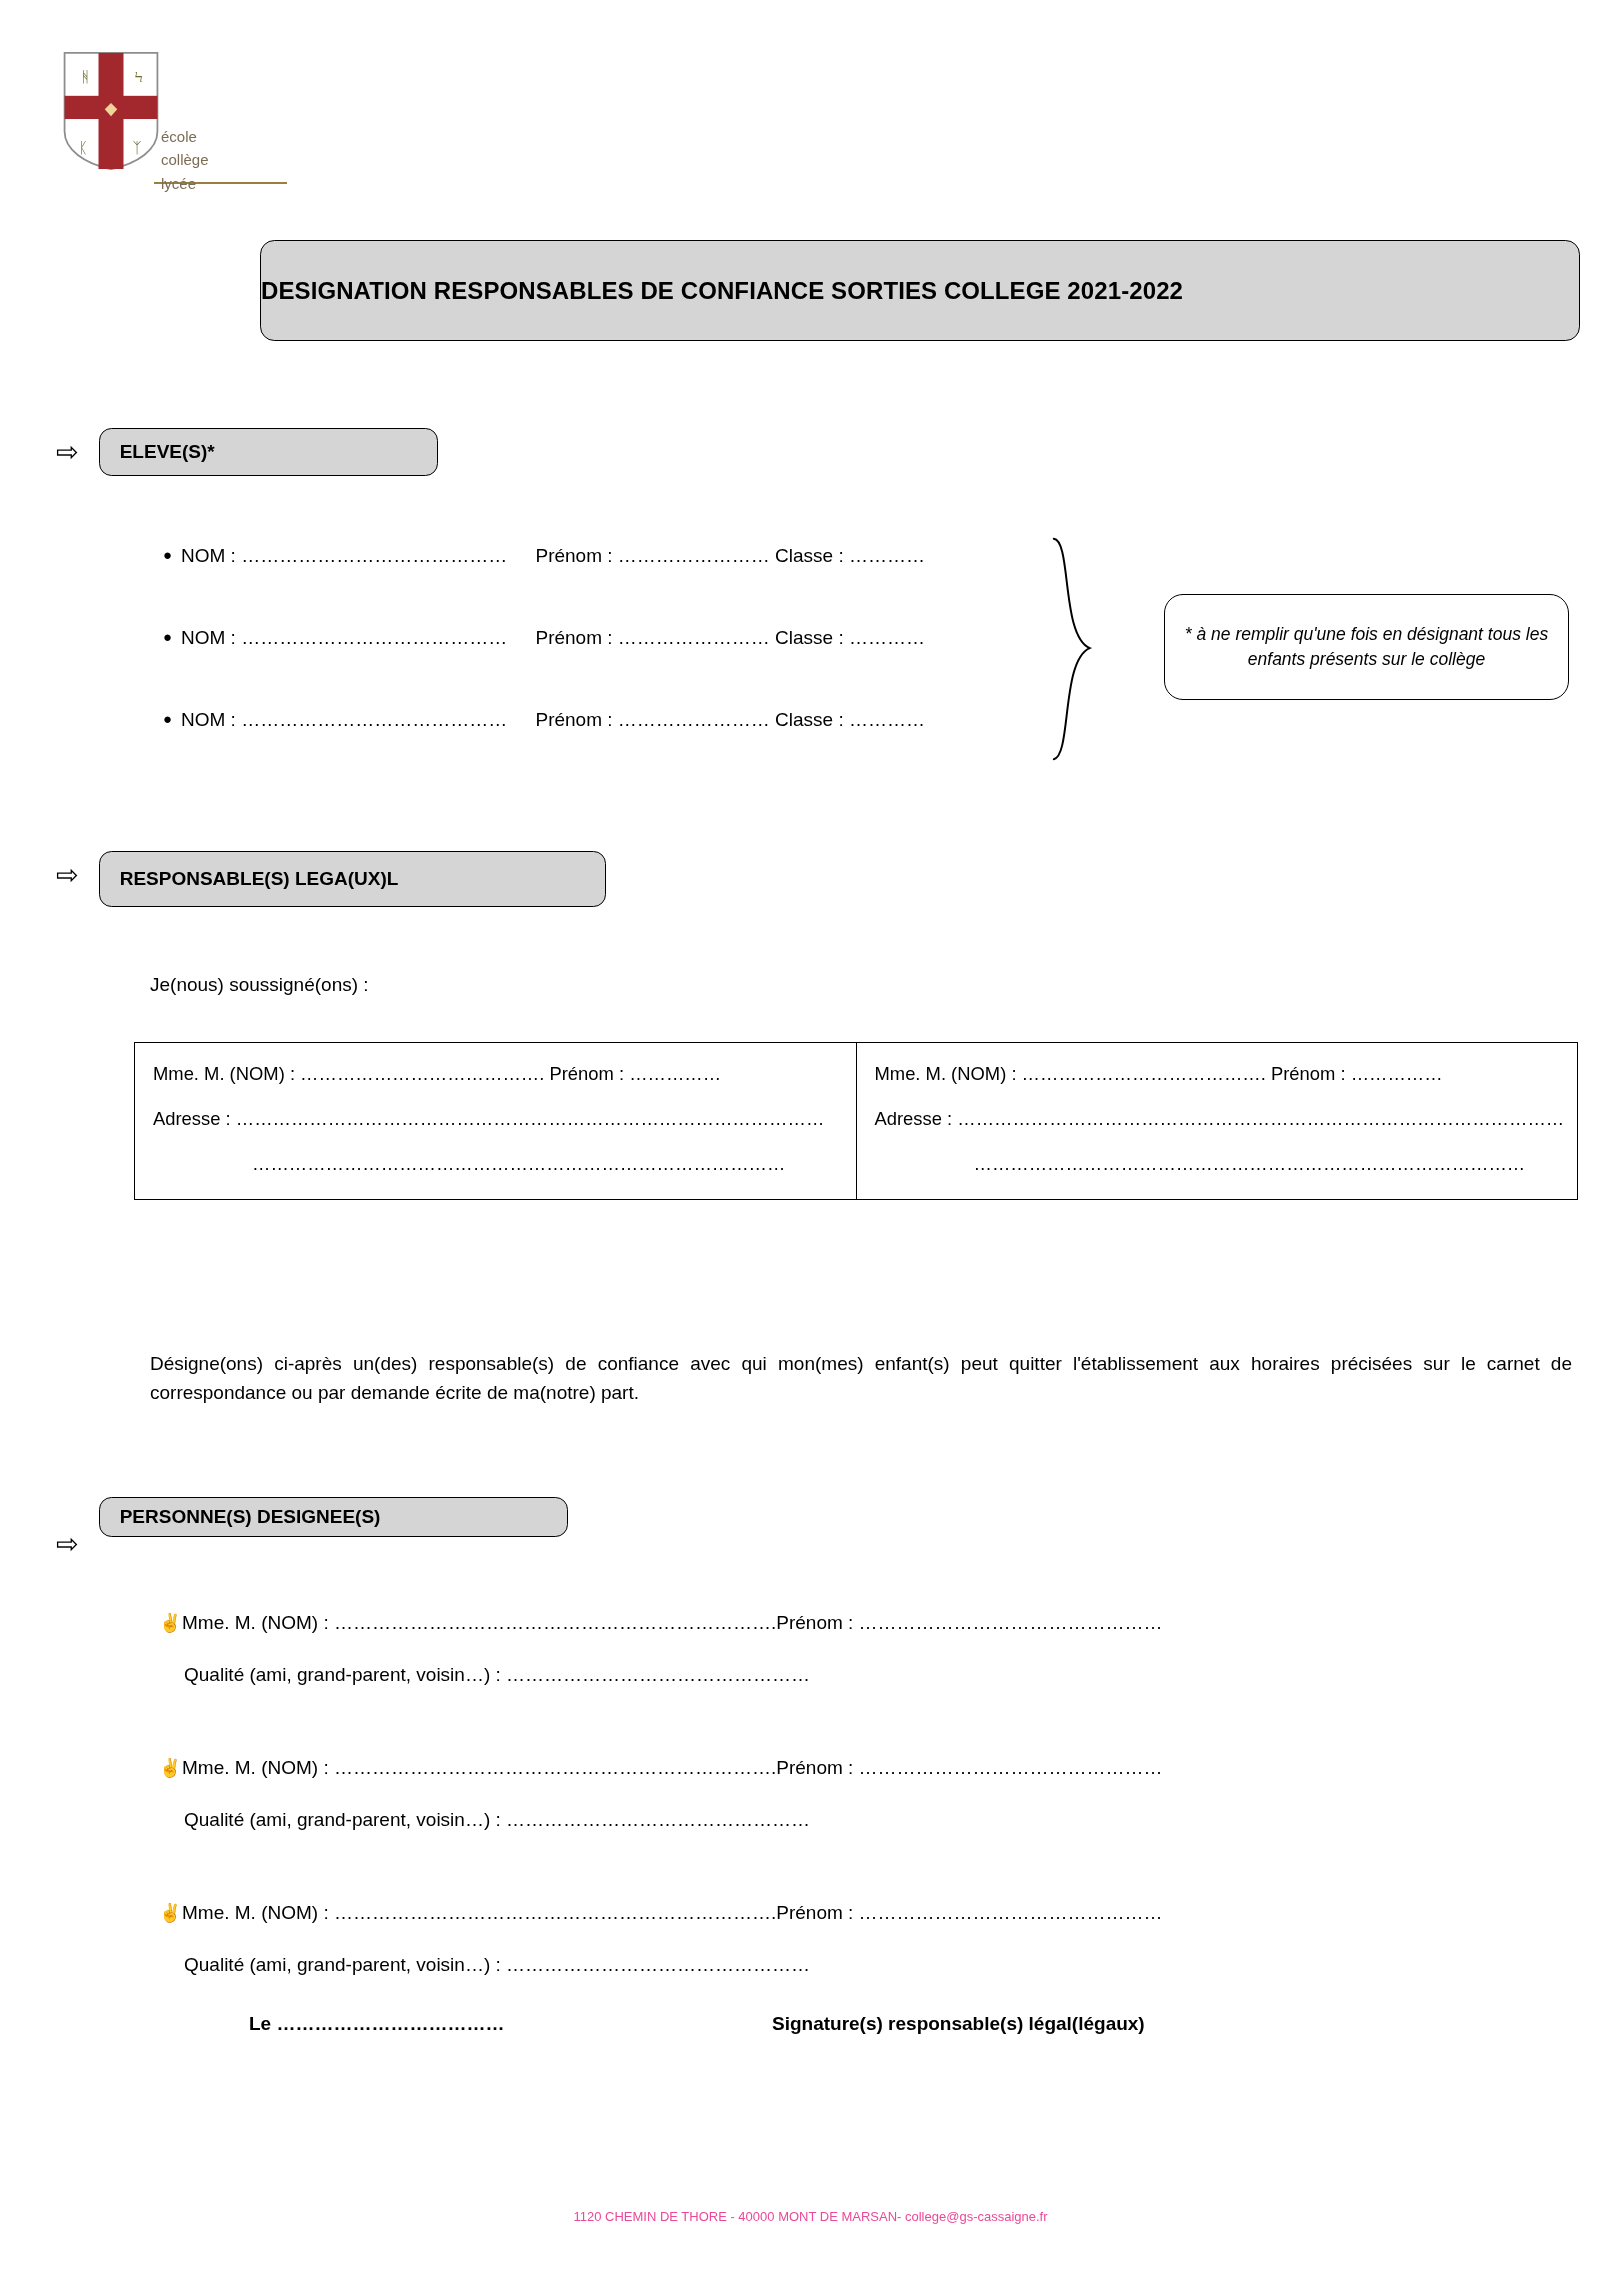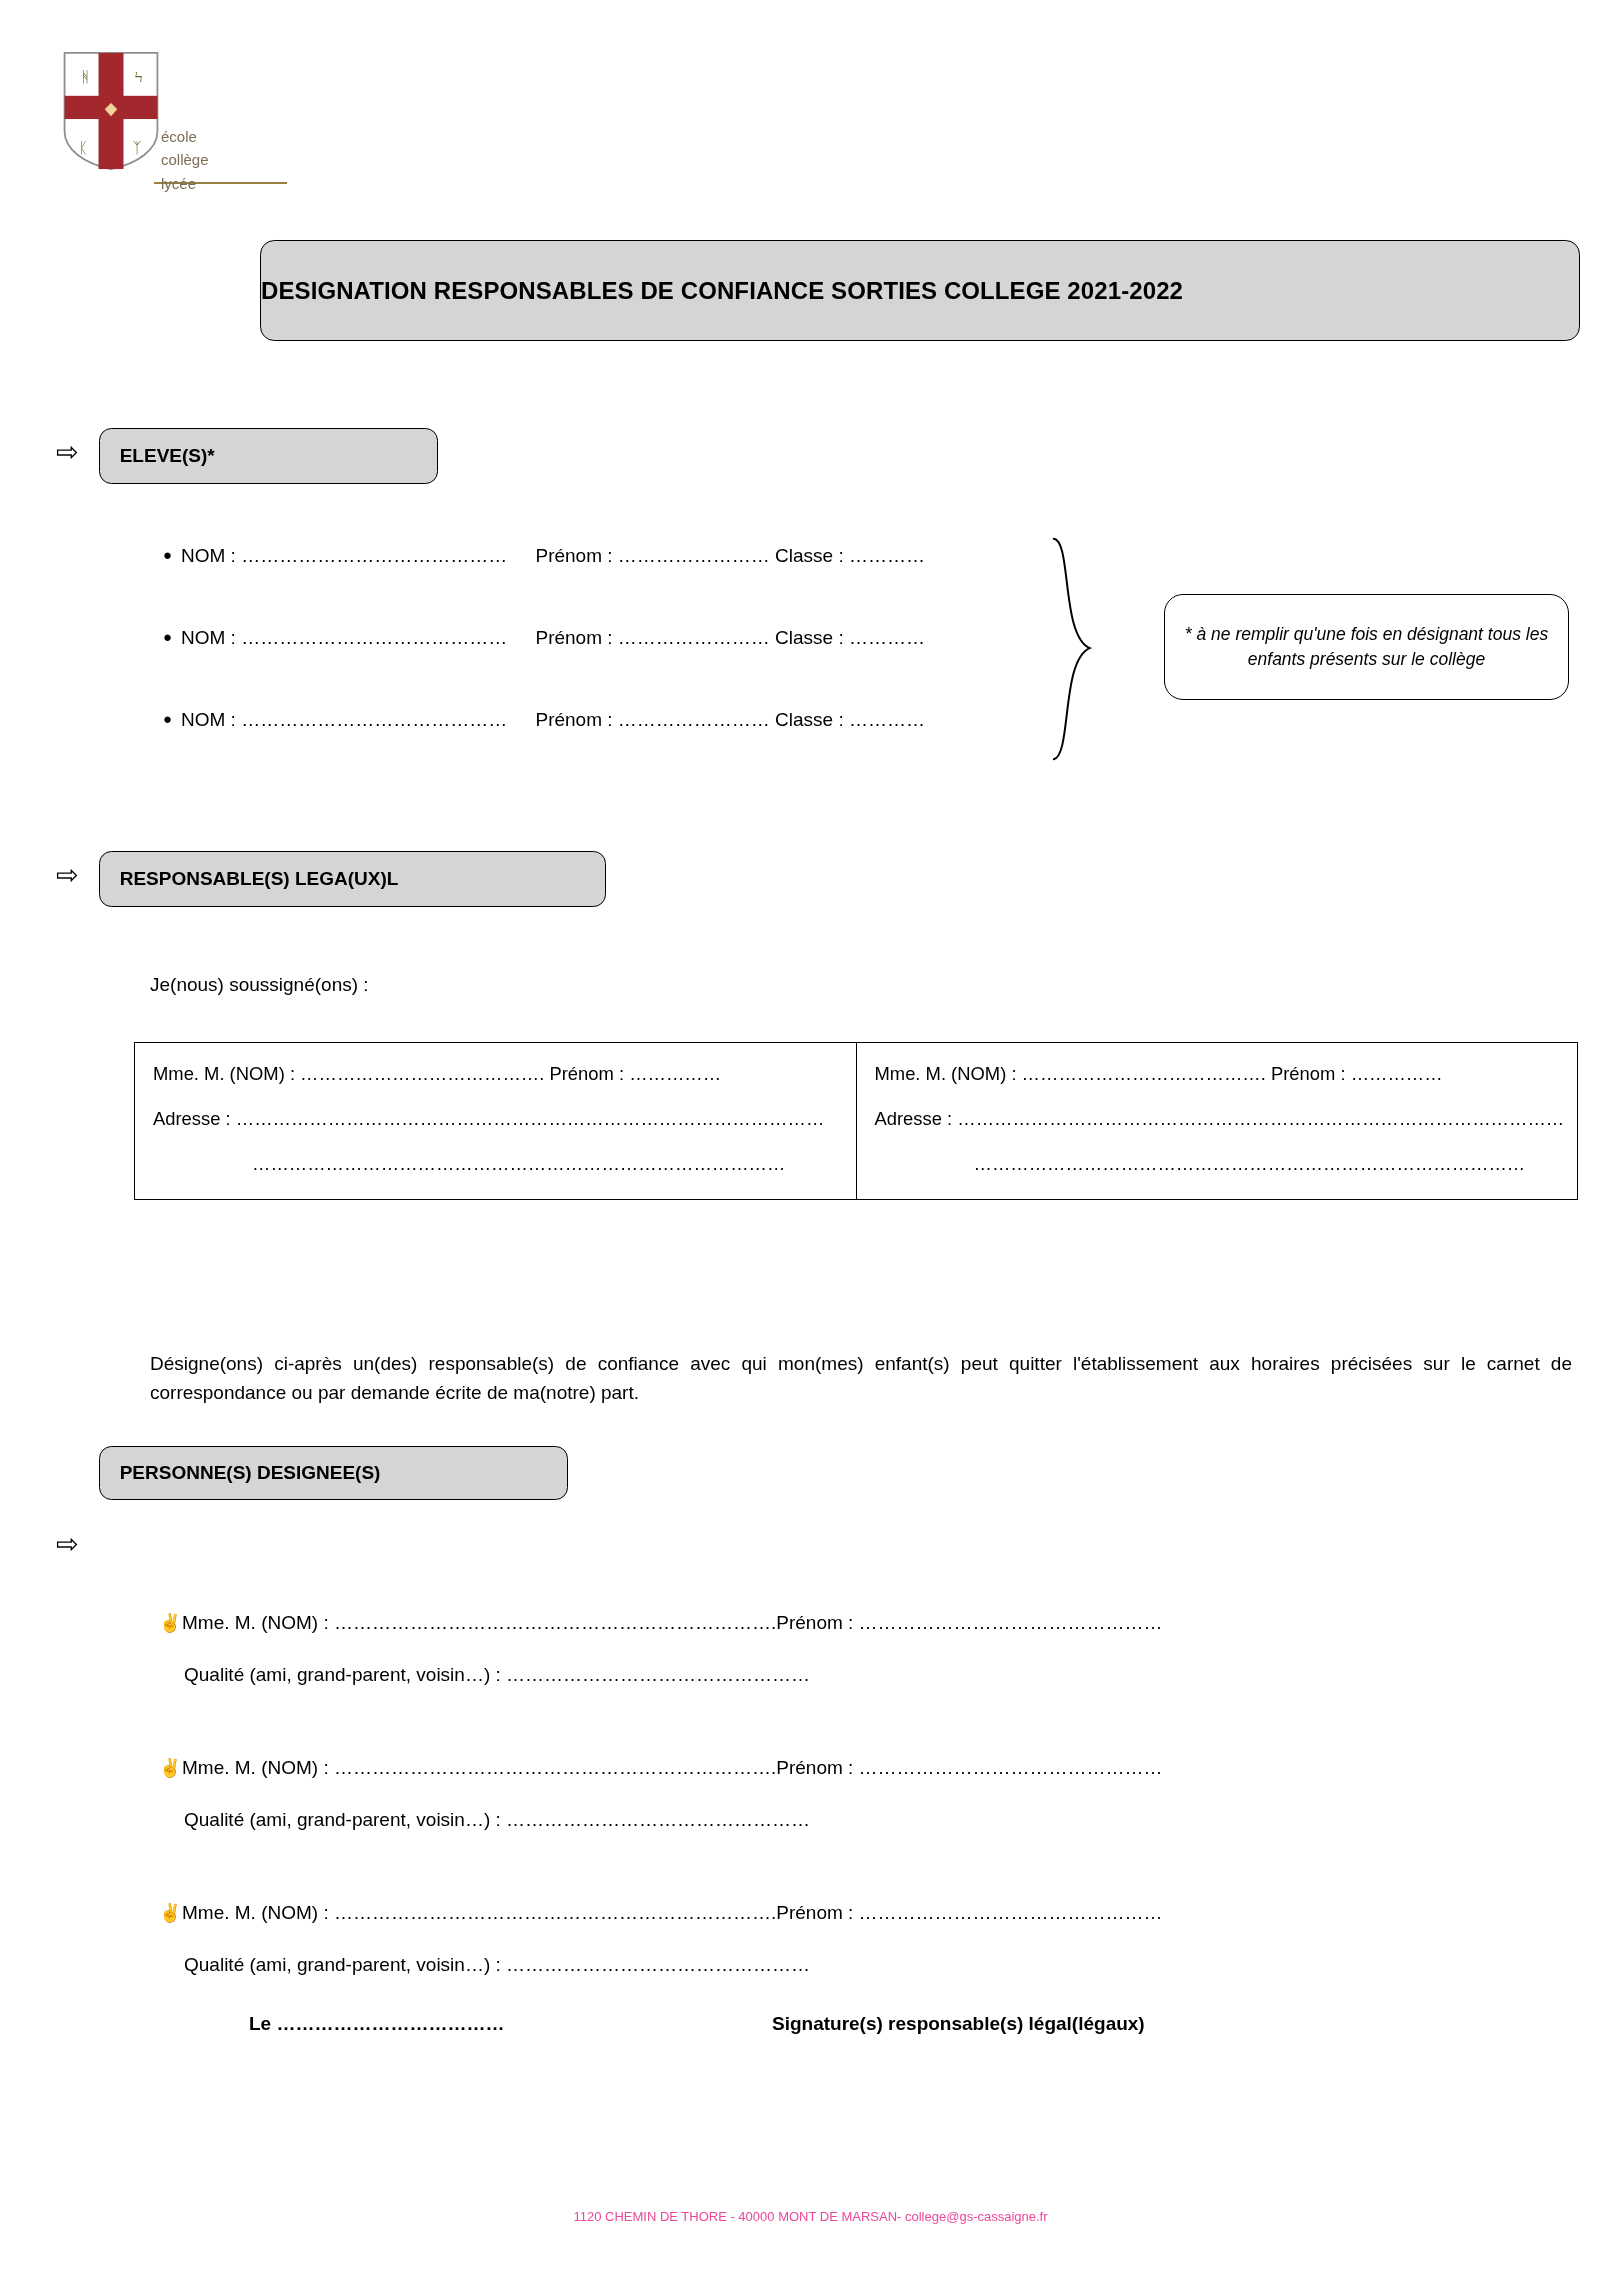--- a/index.html
+++ b/index.html
@@ -268,21 +268,21 @@
       <div>collège</div>
       <div>lycée</div>
     </div>
   </div>
 
   <div class="title-banner">
     <span>DESIGNATION RESPONSABLES DE CONFIANCE SORTIES COLLEGE 2021-2022</span>
   </div>
 
   <div class="arrow" style="left:56px; top:439px;">⇨</div>
-  <div class="sec-box" style="left:99px; top:428px; width:339px; height:56px;">
+  <div class="sec-box" style="left:99px; top:428px; width:339px; height:48px;">
     <span>ELEVE(S)*</span>
   </div>
 
   <div class="stu-line" style="left:163px; top:545px;">
     <span class="bullet">●</span><span class="seg">NOM :</span>
     <span class="seg">……………………………………</span><span class="gap-a"></span>
     <span class="seg">Prénom :</span>
     <span class="seg">……………………</span>
     <span class="seg">Classe :</span>
     <span class="seg">…………</span>
@@ -336,21 +336,21 @@
         <div class="cell-line">Adresse :  ………………………………………………………………………………………</div>
         <div class="cell-line indent">………………………………………………………………………………</div>
       </td>
     </tr>
   </tbody>
     </table>
 
   <div class="para">Désigne(ons) ci-après un(des) responsable(s) de confiance avec qui mon(mes) enfant(s) peut quitter l'établissement aux horaires précisées sur le carnet de correspondance ou par demande écrite de ma(notre) part.</div>
 
   <div class="arrow" style="left:56px; top:1531px;">⇨</div>
-  <div class="sec-box" style="left:99px; top:1446px; width:469px; height:54px;text-align:center;">
+  <div class="sec-box" style="left:99px; top:1497px; width:469px; height:40px;text-align:center;">
     <span>PERSONNE(S) DESIGNEE(S)</span>
   </div>
 
   <div class="des-line" style="left:159px; top:1612px;">
     <span class="hand">✌</span><span class="seg">Mme. M. (NOM) : …………………………………………………………….Prénom : …………………………………………</span>
   </div>
   <div class="qual-line" style="left:184px; top:1664px;">Qualité (ami, grand-parent, voisin…) : …………………………………………</div>
 
   <div class="des-line" style="left:159px; top:1757px;">
     <span class="hand">✌</span><span class="seg">Mme. M. (NOM) : …………………………………………………………….Prénom : …………………………………………</span>

